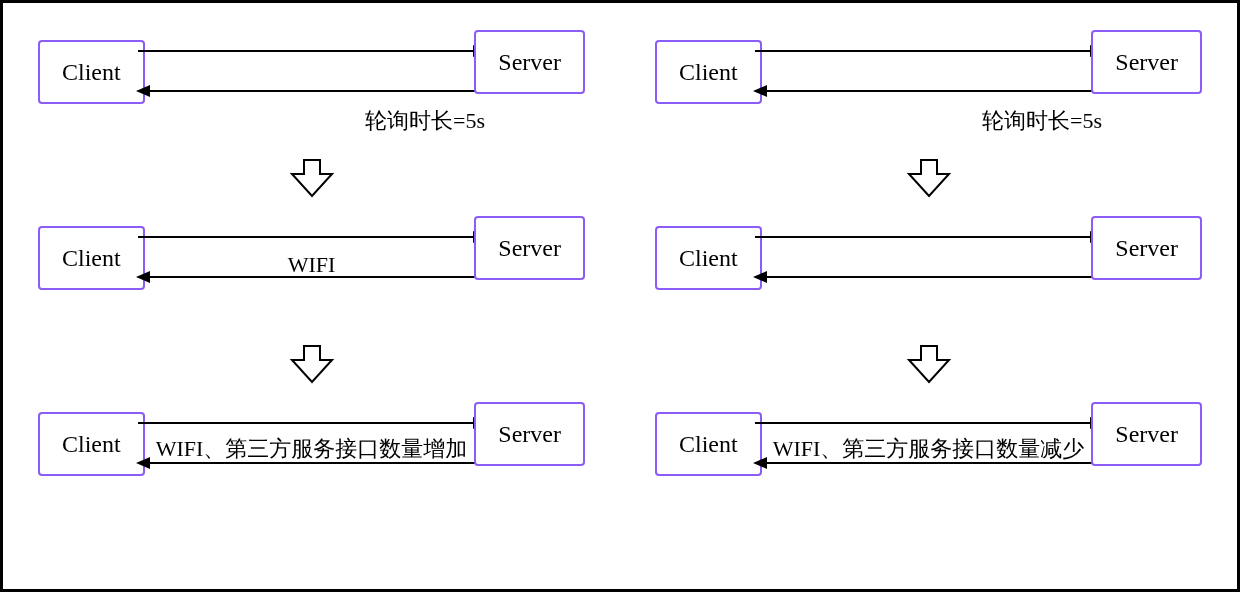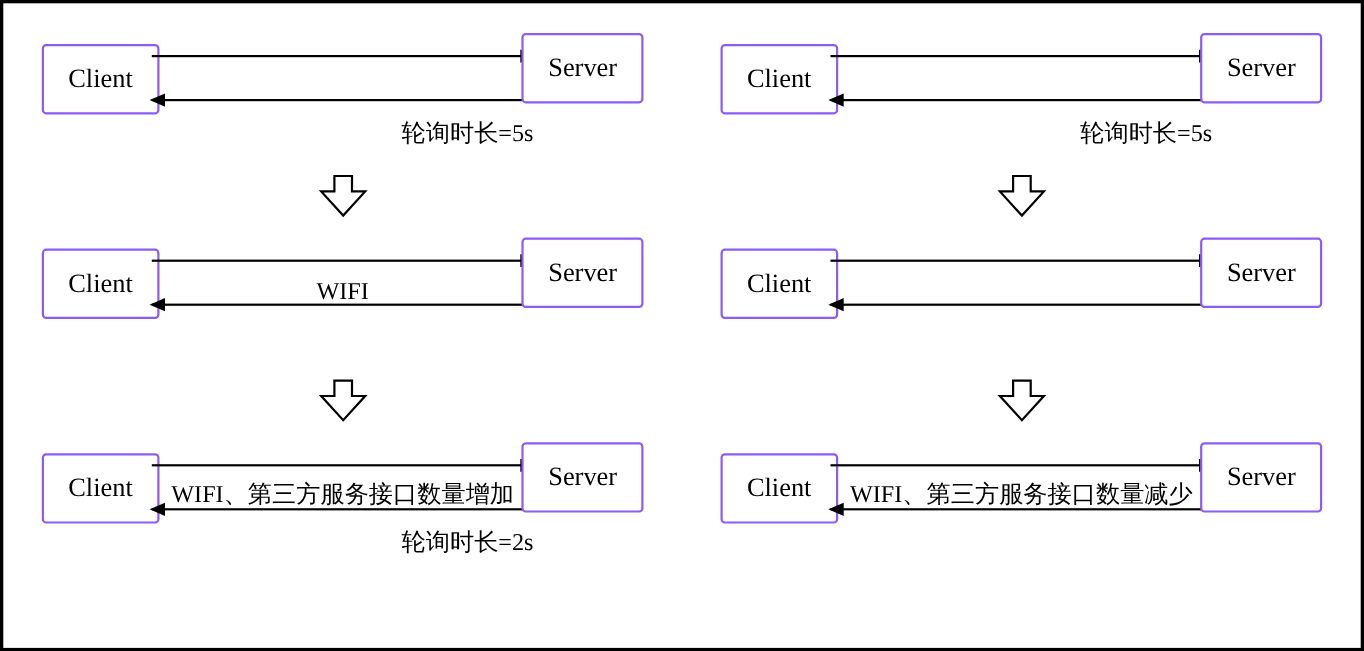--- a/index.html
+++ b/index.html
@@ -150,21 +150,20 @@
       <div class="node client">Client</div>
       <div class="arrows">
         <div class="arrow-line arrow-top">
             <div class="arrow-head-r"></div>
           </div>
         <div class="arrow-line arrow-bot">
             <div class="arrow-head-l"></div>
           </div>
       </div>
       <div class="node server">Server</div>
-      <div class="label-bot">轮询时长=2s</div>
     </div>
 
   </div>
 
   <div class="column">
 
     <div class="stage">
       <div class="node client">Client</div>
       <div class="arrows">
         <div class="arrow-line arrow-top">

